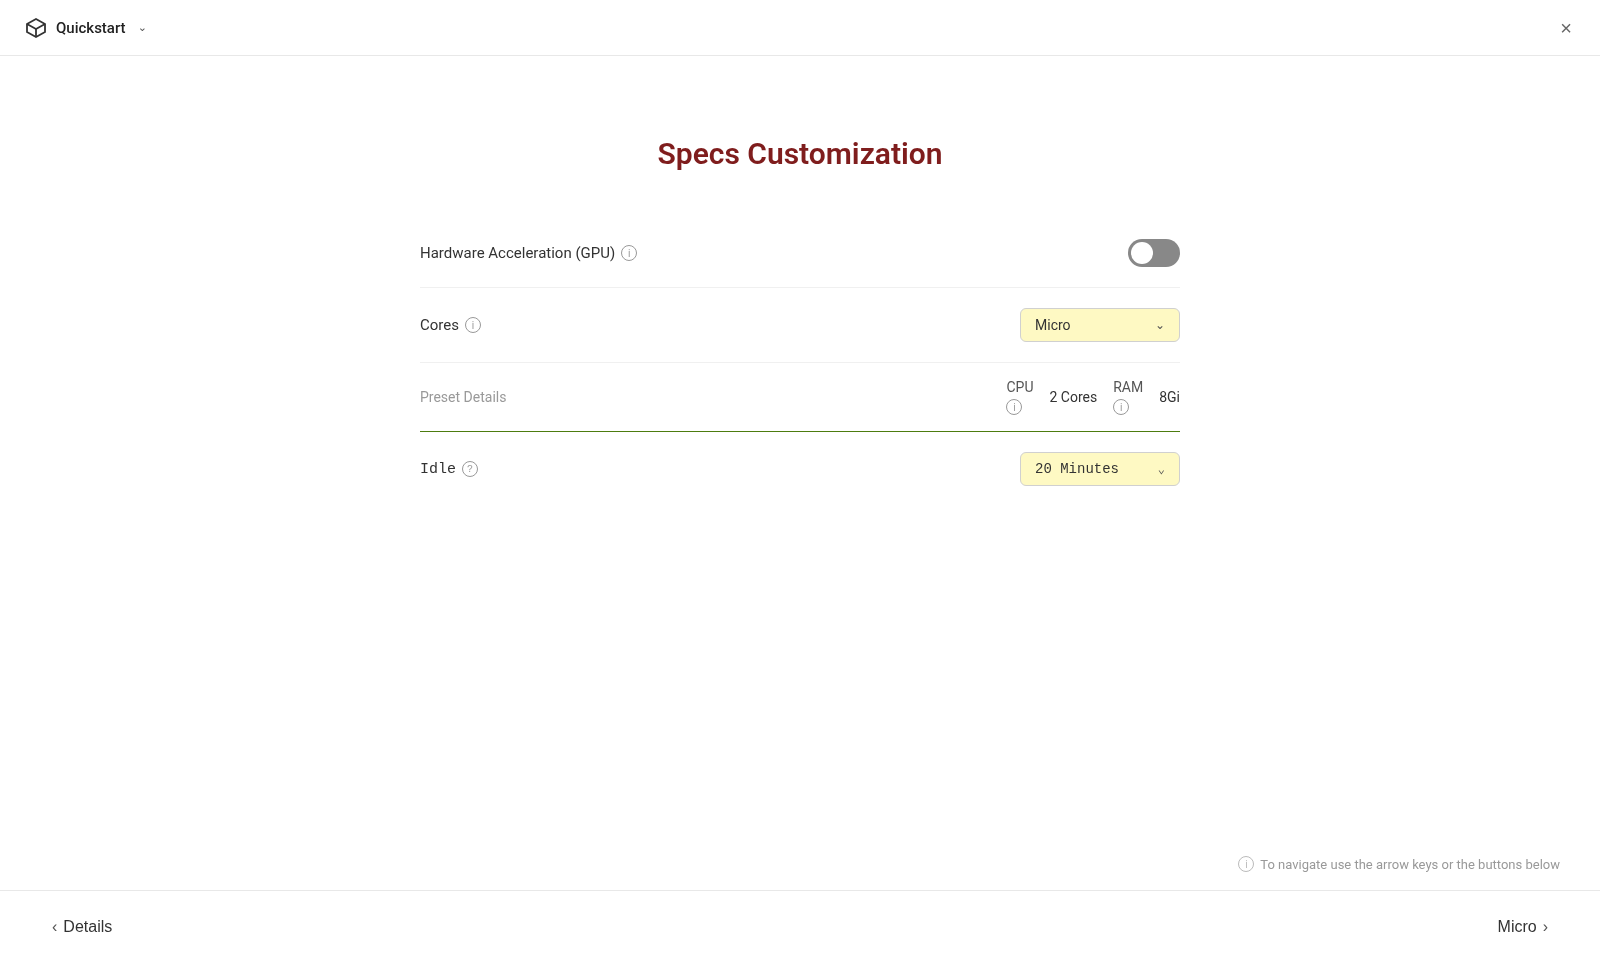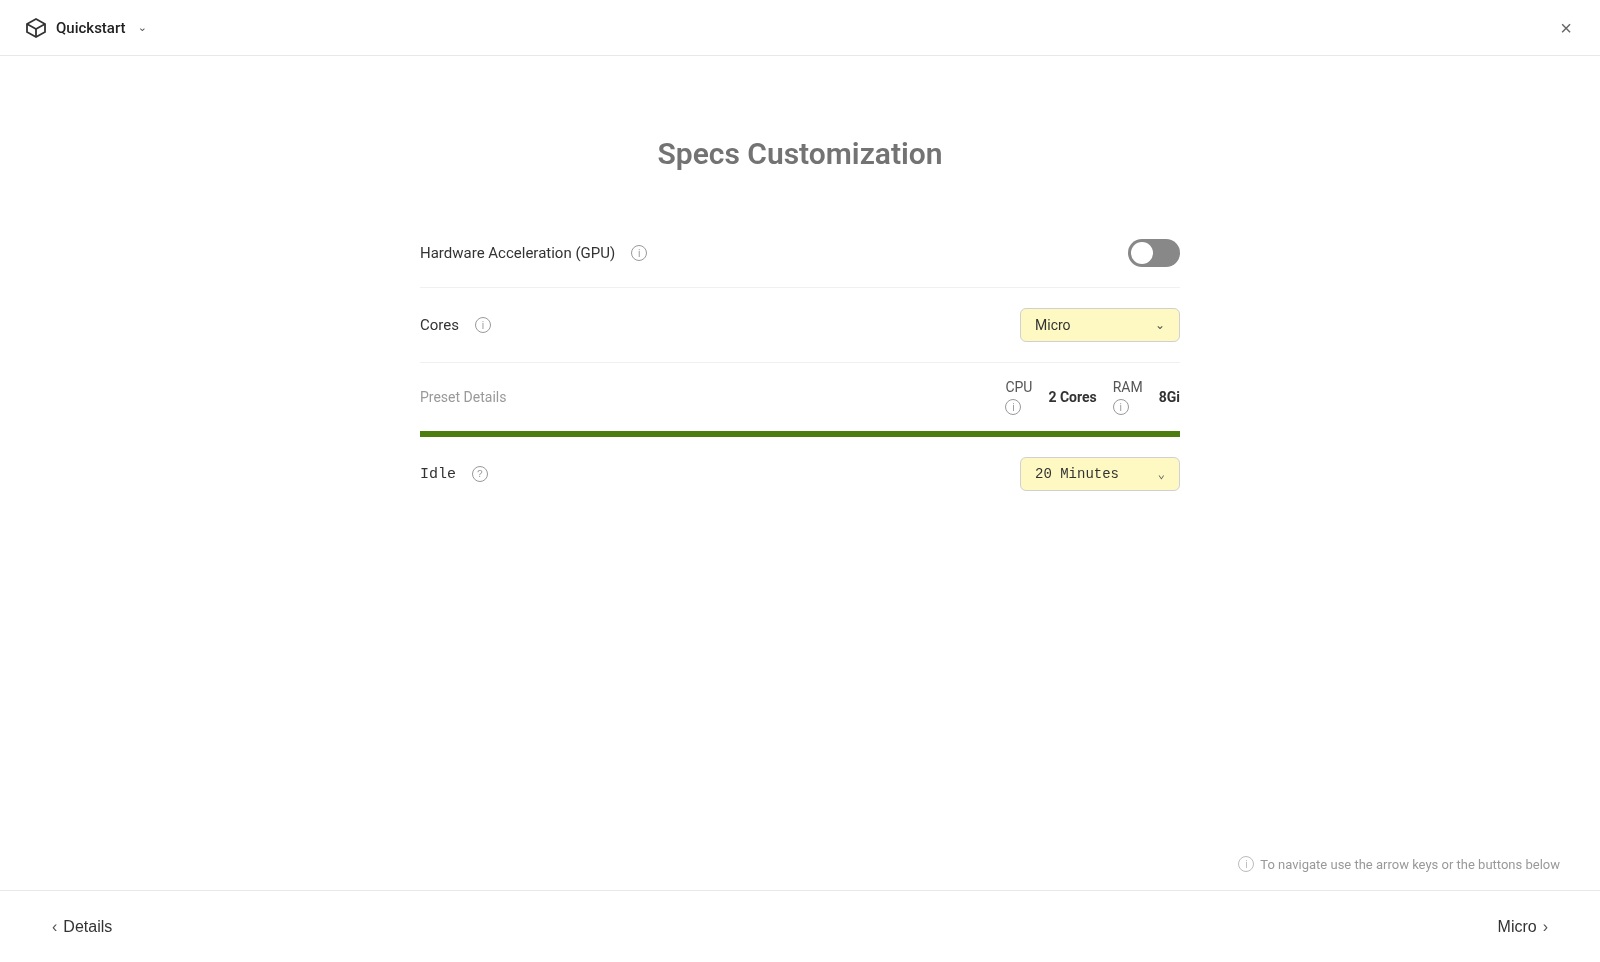--- a/index.html
+++ b/index.html
@@ -68,21 +68,21 @@
       flex-direction: column;
       align-items: center;
       padding: 80px 40px 0;
       height: calc(962px - 52px - 72px);
       overflow-y: auto;
     }
 
     .page-title {
       font-size: 30px;
       font-weight: 600;
-      color: #737373;
+      color: #7f1d1d;
       margin-bottom: 48px;
       text-align: left;
     }
 
     .form-container {
       width: 760px;
     }
 
     .form-row {
       display: flex;
@@ -93,21 +93,21 @@
     }
 
     .form-row:last-child {
       border-bottom: none;
       font-family: Liberation Mono, monospace;
     }
 
     .form-label {
       display: flex;
       align-items: center;
-      gap: 16px;
+      gap: 6px;
       font-size: 15px;
       color: #333;
     }
 
     .info-icon {
       width: 16px;
       height: 16px;
       border-radius: 50%;
       border: 1.5px solid #999;
       display: inline-flex;
@@ -174,21 +174,21 @@
     .dropdown-chevron {
       font-size: 12px;
       color: #555;
     }
 
     
     .preset-details-row {
       display: flex;
       align-items: center;
       padding: 16px 0;
-      border-bottom: 6px solid #4d7c0f;
+      border-bottom: 1px solid #4d7c0f;
     }
 
     .preset-details-label {
       font-size: 14px;
       color: #999;
       flex: 1;
     }
 
     .preset-details-specs {
       display: flex;
@@ -201,21 +201,21 @@
       align-items: flex-start;
       gap: 4px;
       font-size: 14px;
       color: #555;
       flex-direction: column;
     }
 
     .spec-value {
       font-size: 14px;
       color: #333;
-      font-weight: 700;
+      font-weight: 400;
     }
 
     
     .nav-hint {
       position: absolute;
       bottom: 90px;
       right: 40px;
       display: flex;
       align-items: center;
       gap: 6px;

